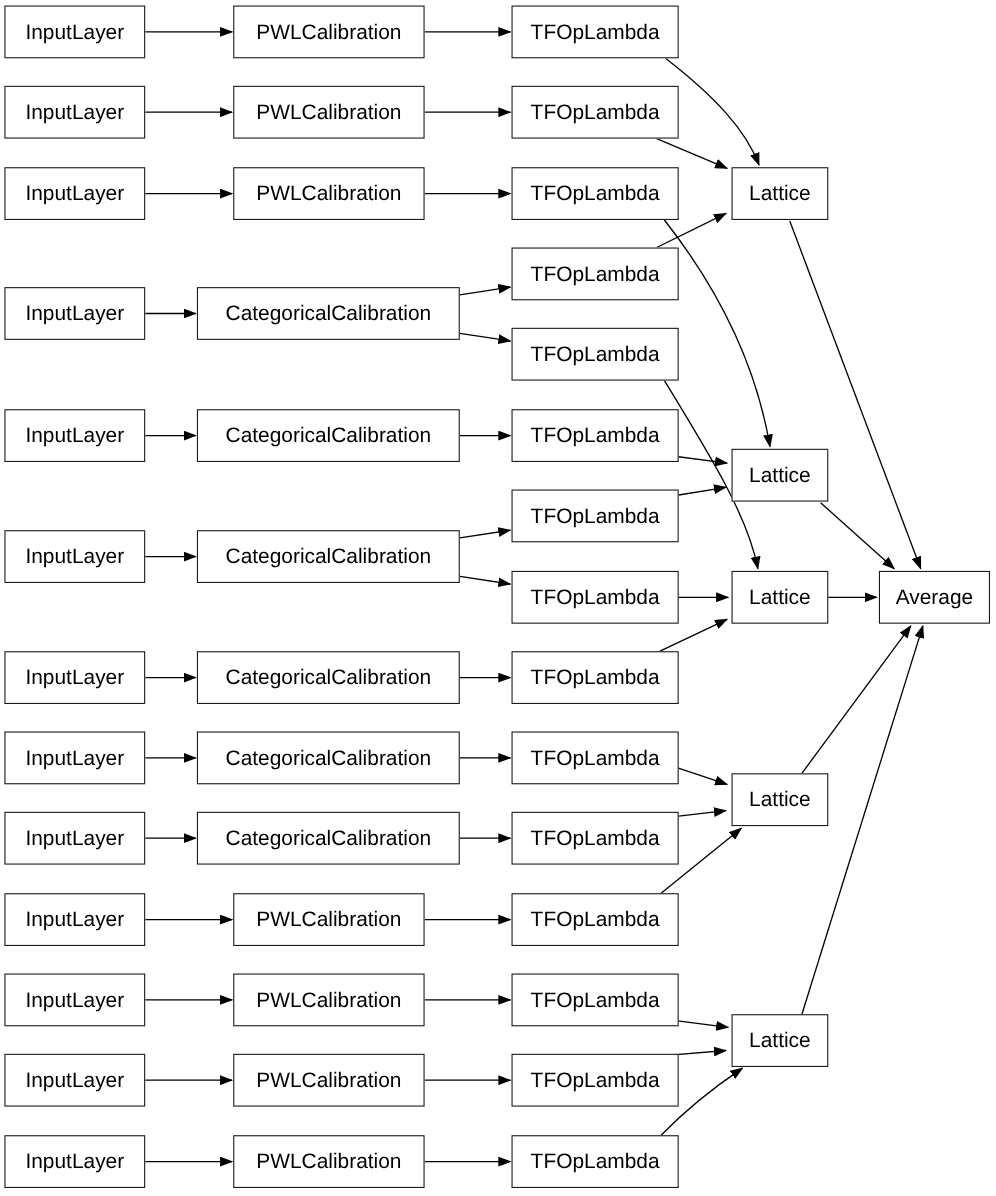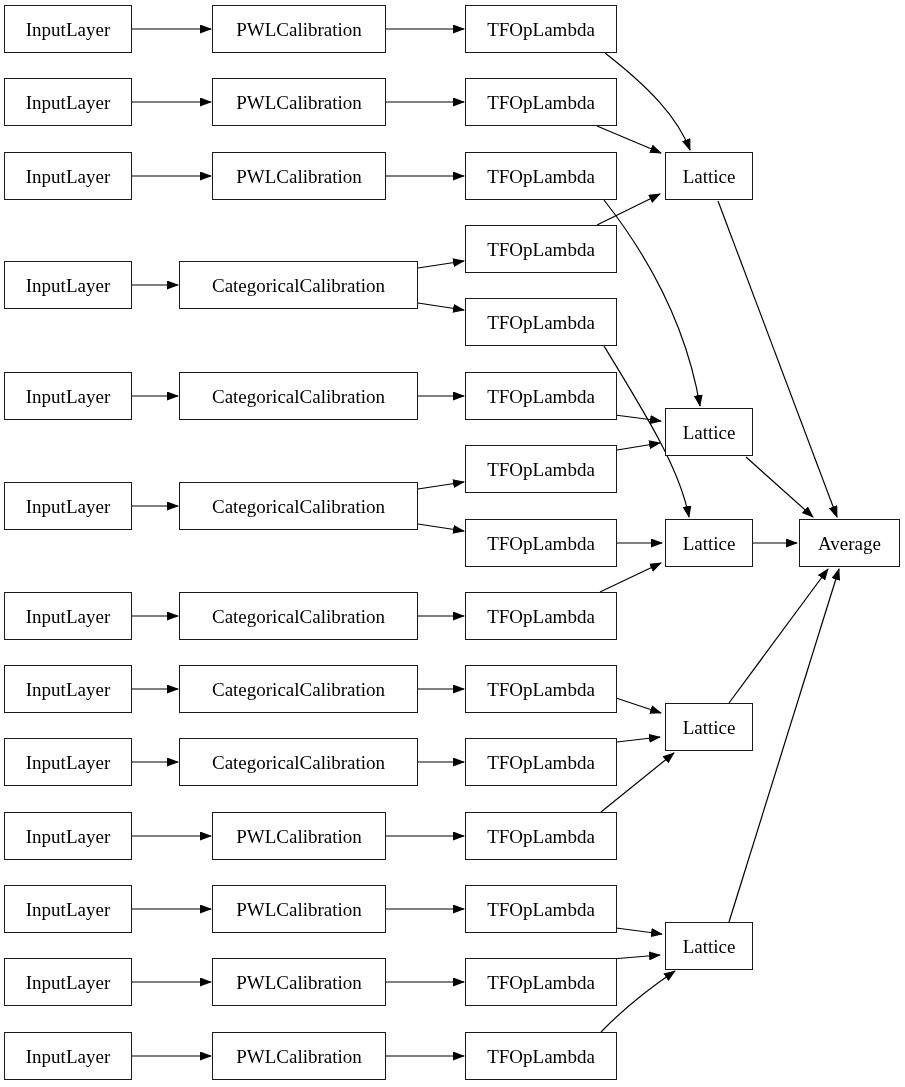--- a/index.html
+++ b/index.html
@@ -1,21 +1,21 @@
 <!DOCTYPE html>
 <html><head>
 <meta charset="utf-8">
 <style>
   html, body { margin: 0; padding: 0; background: #ffffff; }
   .canvas {
     position: relative;
     width: 905px;
     height: 1087px;
     background: #ffffff;
-    font-family: Liberation Serif, serif;
+    font-family: Liberation Sans, sans-serif;
   }
   .edges-layer {
     position: absolute;
     left: 0; top: 0;
   }
   .node {
     position: absolute;
     box-sizing: border-box;
     border: 1.5px solid #1a1a1a;
     background: #ffffff;

